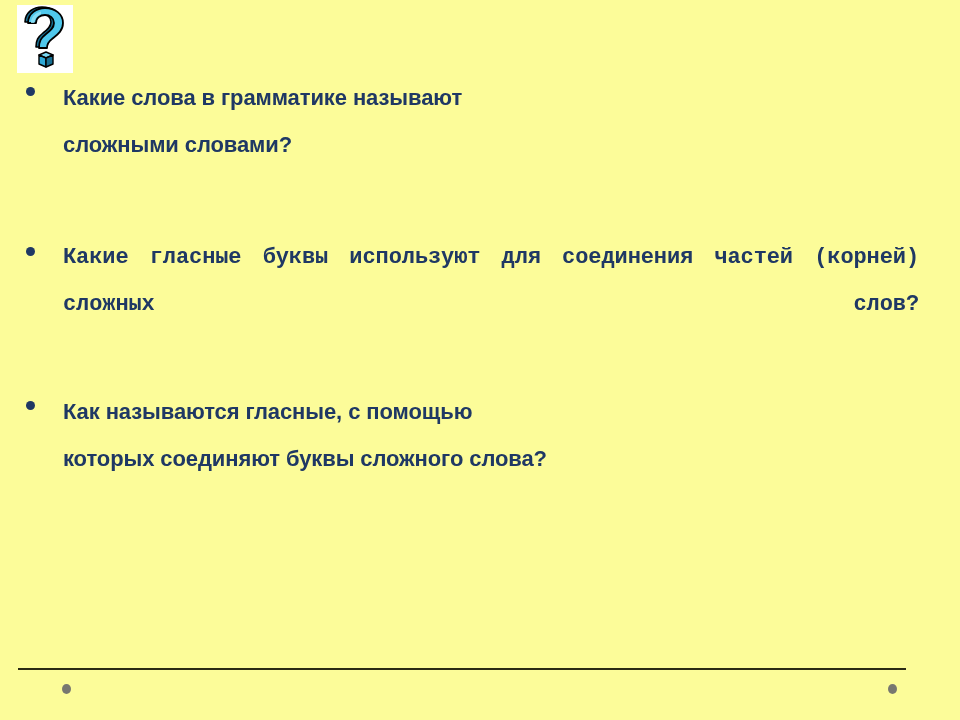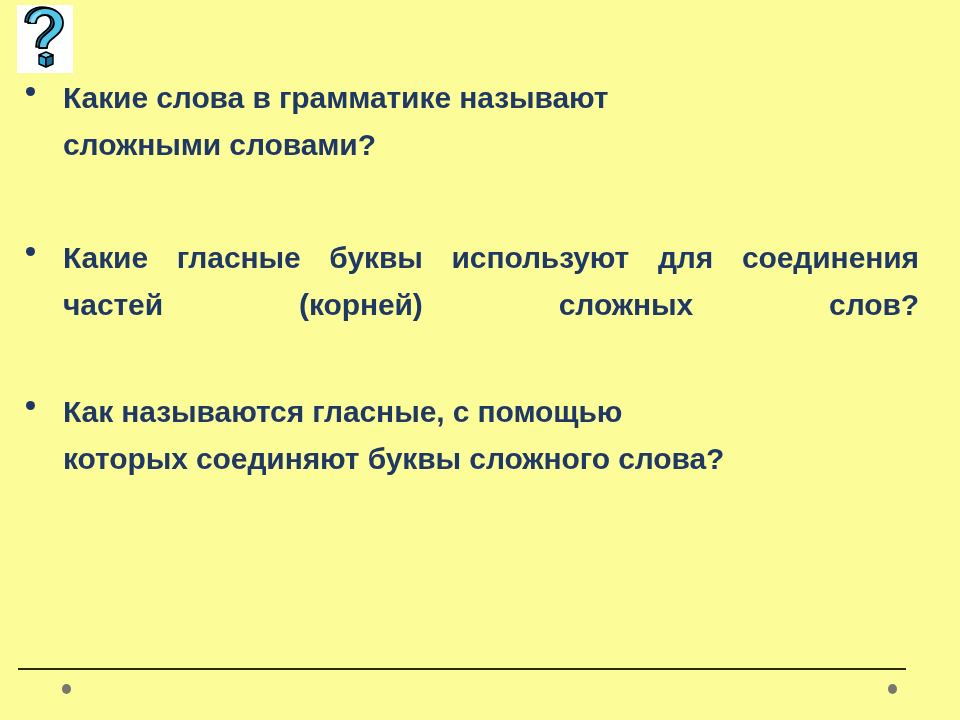--- a/index.html
+++ b/index.html
@@ -59,38 +59,38 @@
     width: 9px;
     height: 9px;
     border-radius: 50%;
     background: #1f3864;
   }
 
   .bullet-text {
     display: block;
     color: #1f3864;
     font-weight: bold;
-    font-size: 30px;
+    font-size: 22px;
     line-height: 47px;
     letter-spacing: -0.1px;
     white-space: pre-line;
   }
   .bullet-text.align-left { text-align: left; }
   .bullet-text.align-justify {
     text-align: justify;
     text-align-last: justify;
   }
 
   .b1 .bullet-text { width: 720px; }
   .b2 .bullet-text { width: 856px; }
   .b3 .bullet-text { width: 856px; text-align: left; text-align-last: left; }
 
   
   .b1 { margin-bottom: 66px; }
-  .b2 { margin-bottom: 60px; }
+  .b2 { margin-bottom: 60px; font-family: Liberation Mono, monospace; }
 
   
   .footer-rule {
     position: absolute;
     left: 18px;
     top: 668px;
     width: 888px;
     height: 2px;
     background: #2b2b14;
   }

